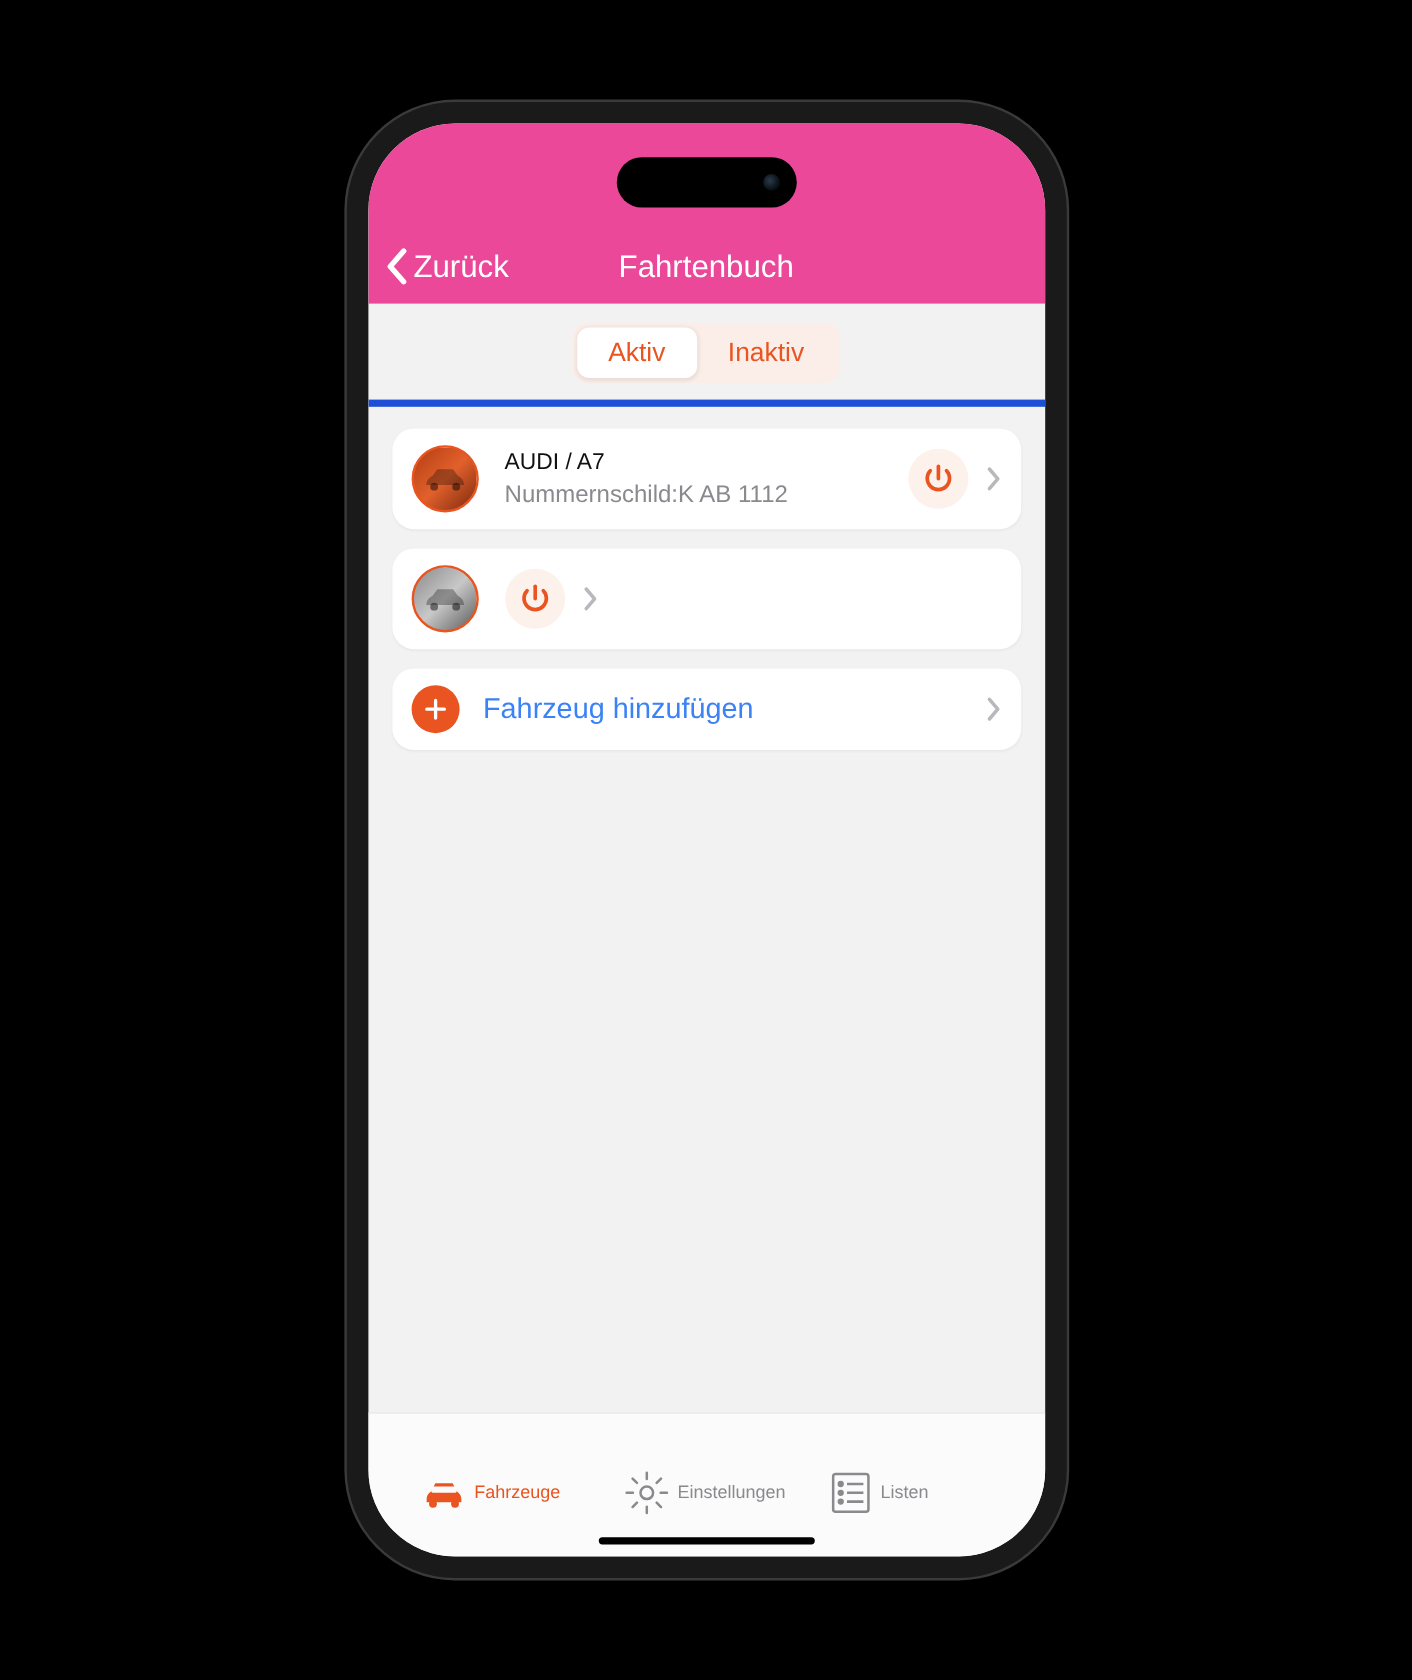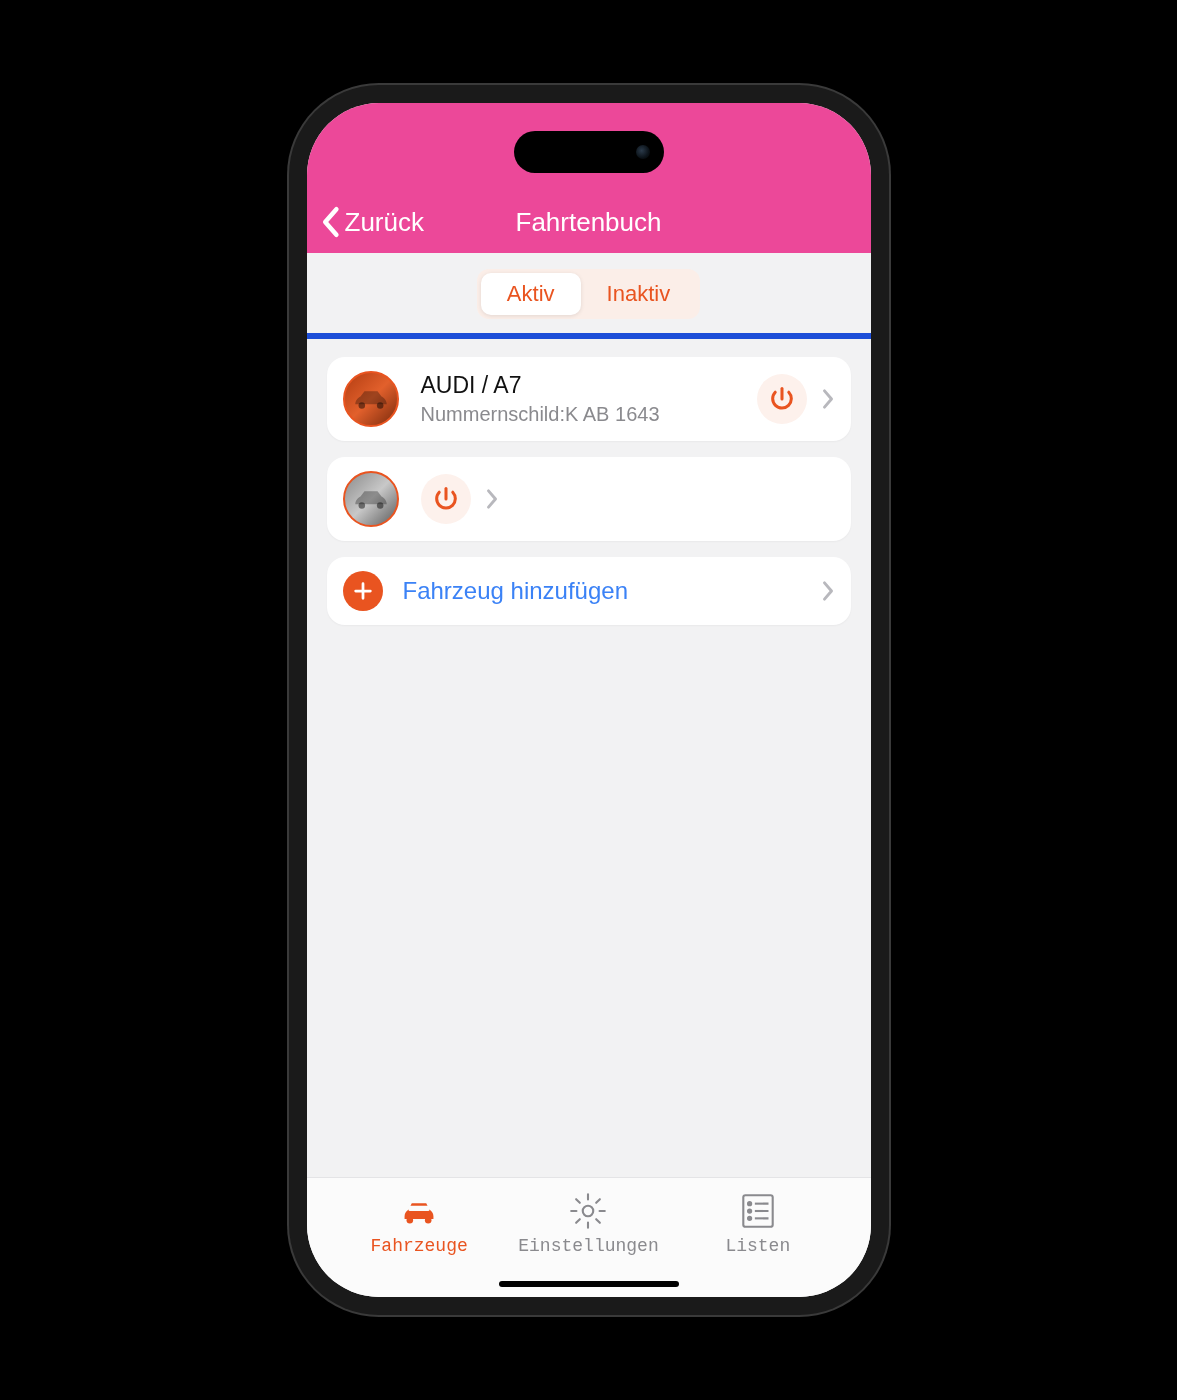--- a/index.html
+++ b/index.html
@@ -125,21 +125,21 @@
     flex-shrink: 0;
     margin-right: 22px;
     background: #555;
     overflow:hidden;
     display:flex;align-items:center;justify-content:center;
   }
   .avatar.orange { background: linear-gradient(135deg,#b33d12 0%, #e2602c 50%, #7a2a0c 100%); }
   .avatar.grey   { background: linear-gradient(135deg,#8a8a8a 0%, #c8c8c8 50%, #5a5a5a 100%); }
   .avatar svg { width: 42px; height:42px; opacity:.85; }
   .card-text { flex: 1; min-width:0; }
-  .card-title { font-size: 23px; font-weight: 500; color:#111; margin-bottom: 4px; }
+  .card-title { font-size: 19px; font-weight: 500; color:#111; margin-bottom: 4px; }
   .card-sub   { font-size: 20px; color: #8a8a8e; }
   .power-btn {
     width: 50px; height:50px;
     border-radius: 50%;
     background: #fdf1ec;
     display:flex;align-items:center;justify-content:center;
     flex-shrink:0;
     margin-right: 8px;
   }
   .power-btn svg { width:28px;height:28px; stroke:#e95420; }
@@ -165,26 +165,25 @@
   }
   .tab-bar {
     height: 120px;
     background: #fbfbfb;
     border-top: 1px solid #e4e4e6;
     display:flex;
     justify-content: space-around;
     padding: 12px 28px 0;
   }
   .tab {
-    display:flex;flex-direction:column;align-items:center;gap:4px;
+    display:flex;align-items:center;gap:4px;
     color:#8a8a8e;
-    font-size:18px;
+    font-size:15px;
     cursor:pointer;
     width: 140px;
-    font-family: Liberation Mono, monospace;
   }
   .tab.active { color:#e95420; }
   .tab svg { width:42px;height:42px; }
   .home-indicator {
     position:absolute;
     bottom: 10px;
     left:50%;transform:translateX(-50%);
     width: 180px;height:6px;border-radius:3px;
     background:#000;
   }
@@ -221,21 +220,21 @@
         <div class="avatar orange">
           <svg viewBox="0 0 64 40">
             <path d="M8 28c0-6 4-10 8-12l6-8h20l6 8c4 2 8 6 8 12" fill="rgba(0,0,0,.35)"></path>
             <circle cx="18" cy="30" r="5" fill="rgba(0,0,0,.55)"></circle>
             <circle cx="46" cy="30" r="5" fill="rgba(0,0,0,.55)"></circle>
           </svg>
         </div>
         <div class="card-text">
           <div class="card-title">AUDI / A7</div>
           <div class="card-sub">
-            <span>Nummernschild:</span><span>K AB 1643</span>
+            <span>Nummernschild:</span><span>K AB 1112</span>
           </div>
         </div>
         <div class="power-btn">
           <svg viewBox="0 0 24 24" fill="none" stroke-width="2.6" stroke-linecap="round">
             <path d="M12 3v9"></path>
               <path d="M6.2 6.2A8 8 0 1 0 17.8 6.2"></path>
           </svg>
         </div>
         <div class="chevron">
           <svg viewBox="0 0 12 20" fill="none">

